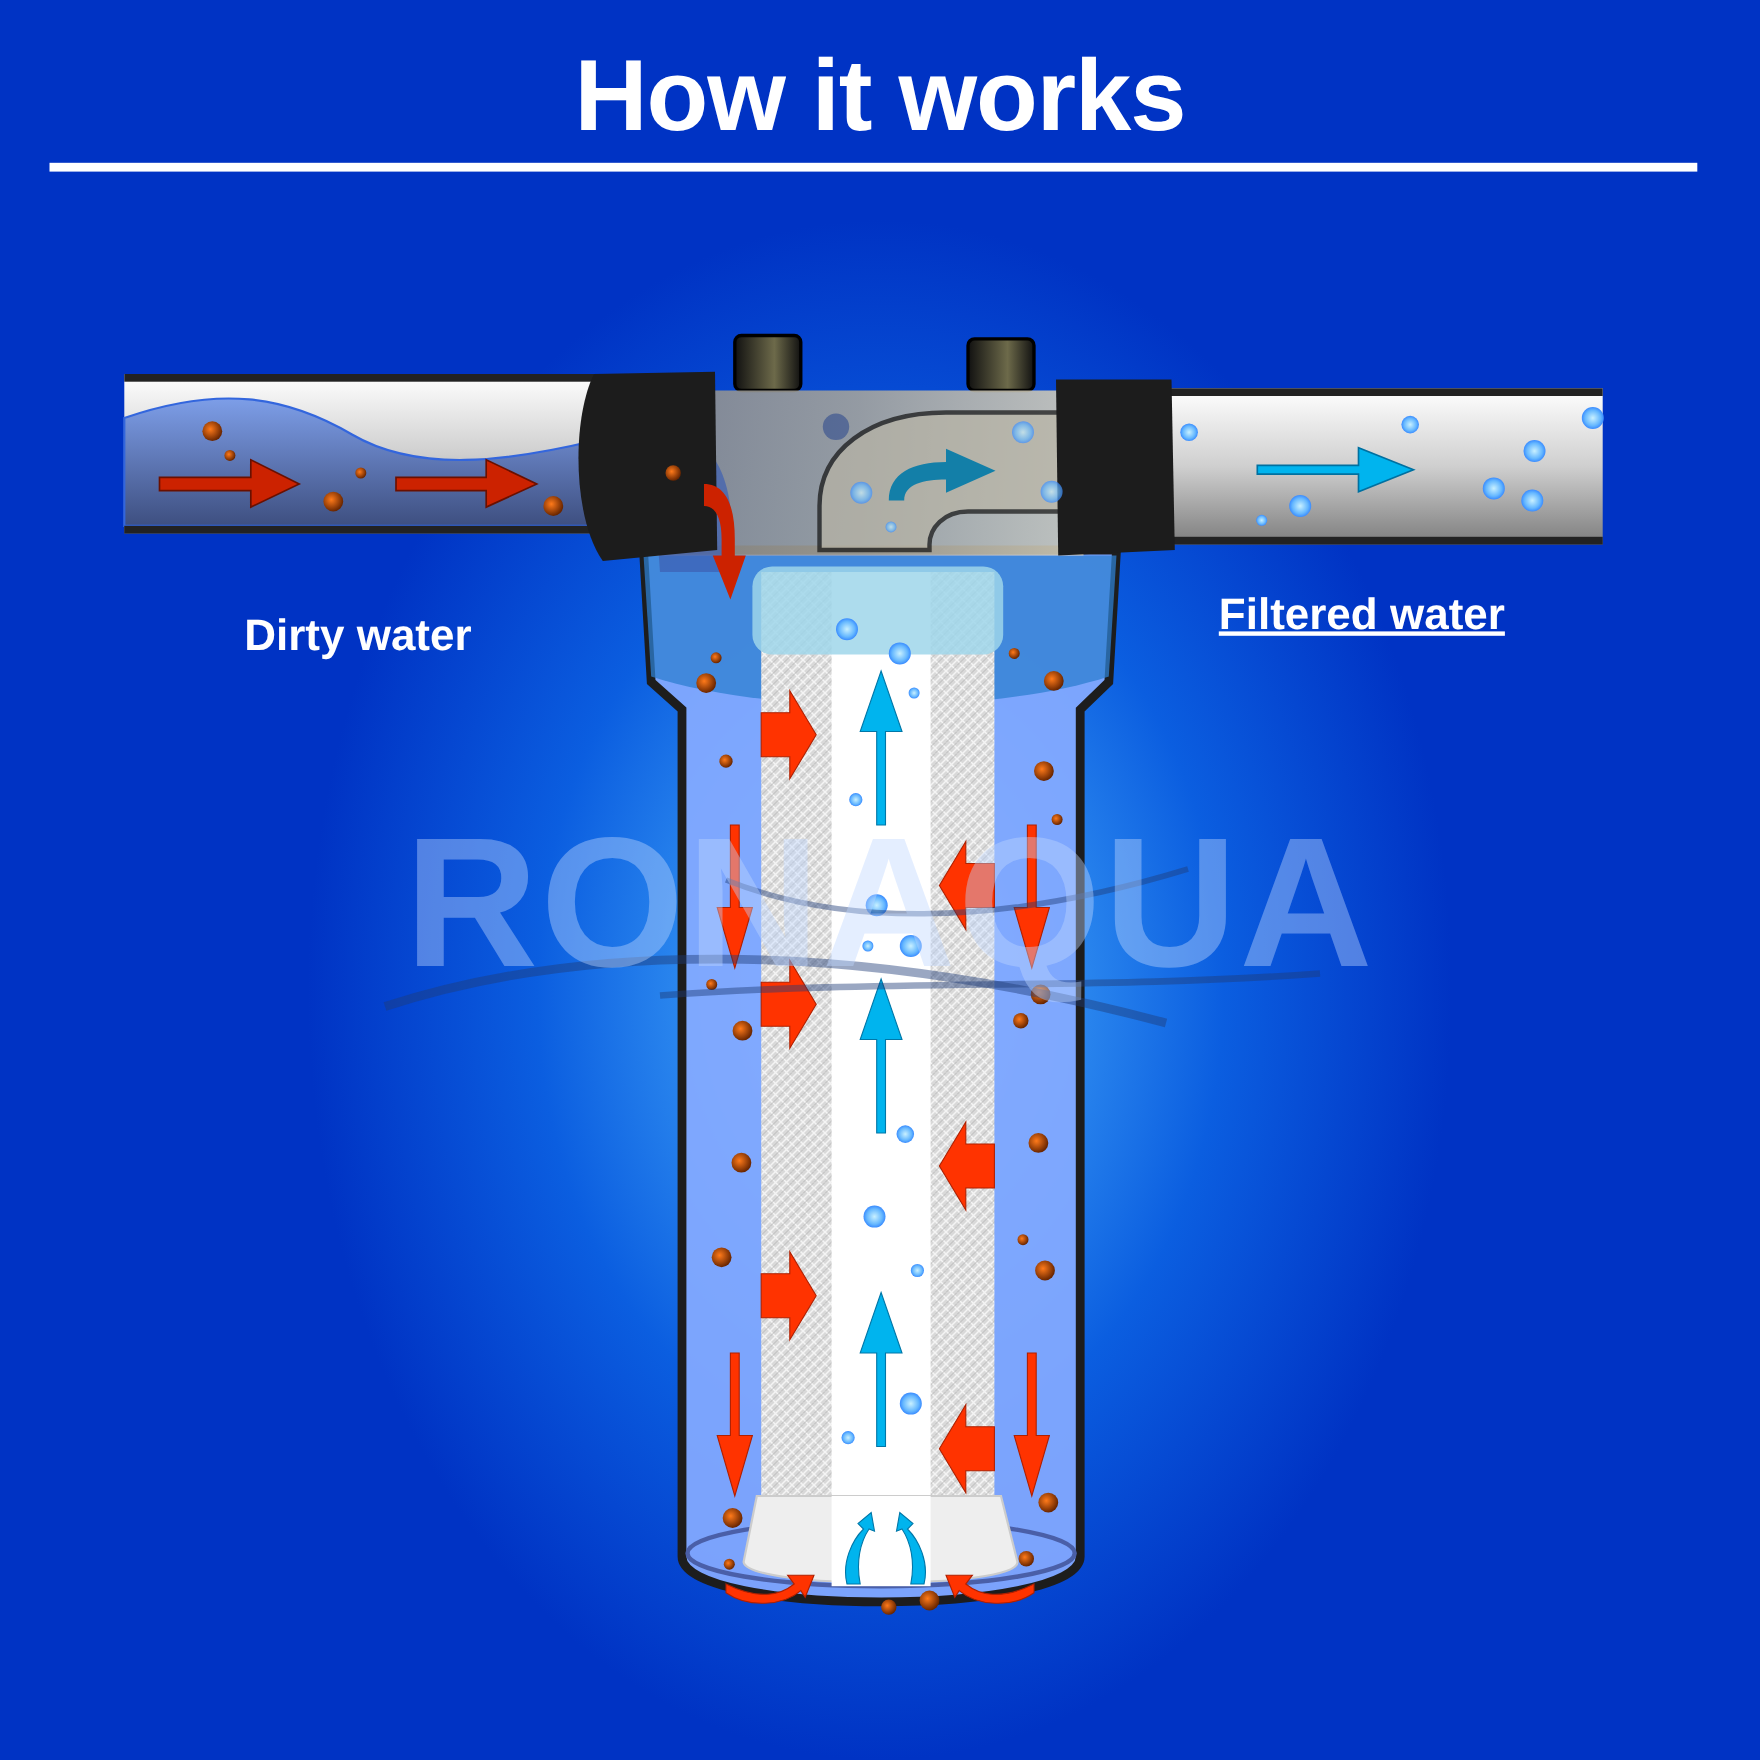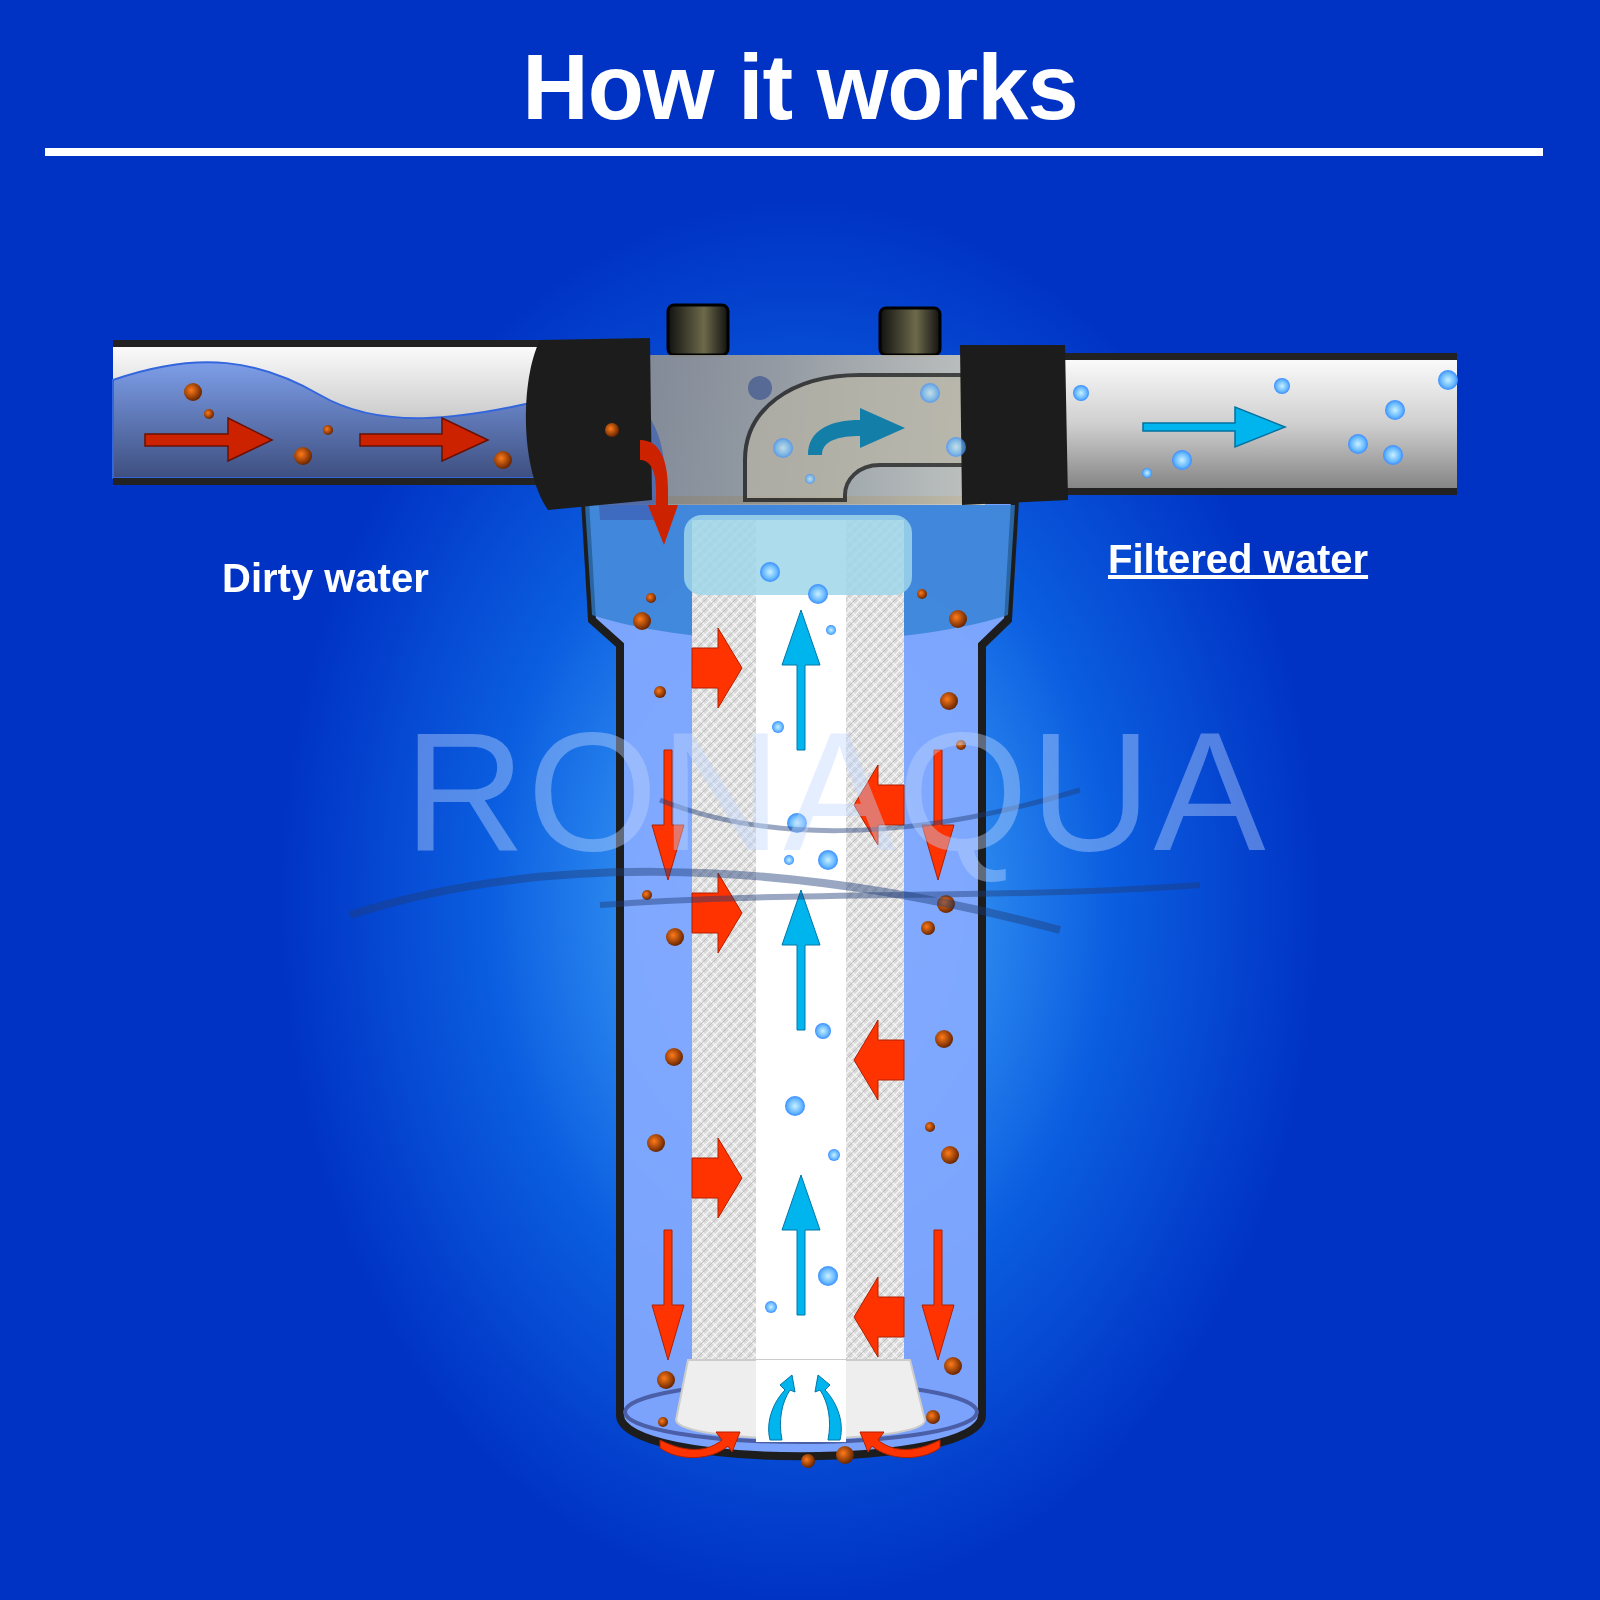--- a/index.html
+++ b/index.html
@@ -6,22 +6,22 @@
   body { width:1600px; height:1600px; overflow:hidden; position:relative;
     background: radial-gradient(ellipse 520px 700px at 800px 900px, #6fb0ff 0%, #2a86ee 35%, #0b5ee0 60%, #0033c4 100%);
     font-family: "Liberation Sans", sans-serif; }
   .title { position:absolute; left:0; width:1600px; top:32px; text-align:center;
     color:#fff; font-weight:bold; font-size:92px; letter-spacing:-1px; line-height:110px; }
   .rule { position:absolute; left:45px; top:148px; width:1498px; height:8px; background:#fff; }
   .label { position:absolute; color:#fff; font-weight:bold; font-size:40px; line-height:44px; }
   #dirty-label { left:222px; top:532px;margin-top:24px; }
   #filtered-label { left:1108px; top:537px;text-decoration:underline; }
   svg.diagram { position:absolute; left:0; top:0; }
-  .watermark { position:absolute; left:368px; top:707px; font-size:168px; font-weight:normal;
-    color:rgba(190,215,255,0.42); letter-spacing:2px; line-height:170px; pointer-events:none;margin-left:36px; }
+  .watermark { position:absolute; left:368px; top:735px; font-size:168px; font-weight:bold;
+    color:rgba(190,215,255,0.42); letter-spacing:2px; line-height:170px; pointer-events:none; }
 </style>
 </head>
 <body>
 
 <div class="title">How it works</div>
 <div class="rule"></div>
 
 <svg class="diagram" width="1600" height="1600" viewBox="0 0 1600 1600">
   <defs>
     <linearGradient id="pipeGrad" x1="0" y1="0" x2="0" y2="1">

